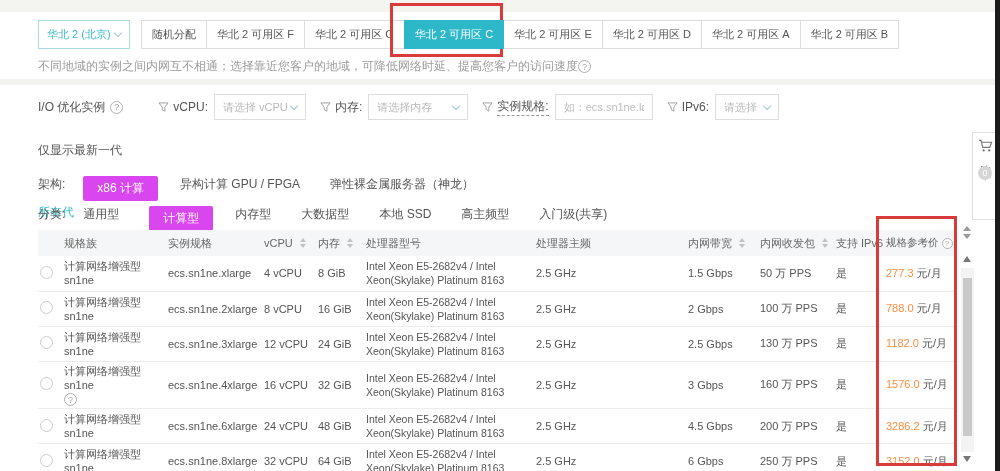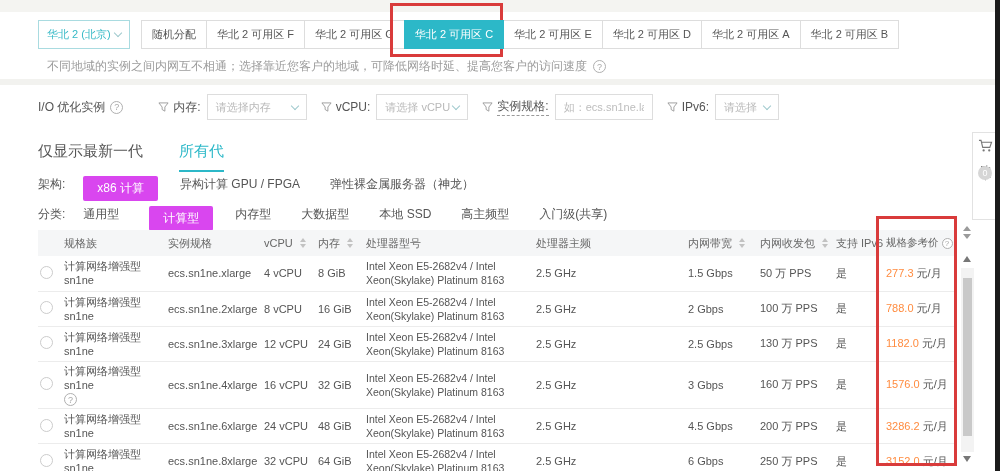--- a/index.html
+++ b/index.html
@@ -22,22 +22,22 @@
   .chev { width:6px; height:6px; border-right:1.5px solid #9fc9cd; border-bottom:1.5px solid #9fc9cd;
           transform:rotate(45deg); margin-top:-3px; }
   .zone-tabs { display:flex; }
   .ztab {
     padding:0 10px; display:flex; align-items:center; justify-content:center;
     border:1px solid #ddd; margin-left:-1px; font-size:11px; color:#555;
     background:#fff; cursor:pointer; white-space:nowrap;
   }
   .ztab.sel { background:#2cb8c8; border-color:#2cb8c8; color:#fff; position:relative; z-index:1; }
 
-  .note { position:absolute; left:47px; top:58px; font-size:12px; color:#9c9c9c;
-          display:flex; align-items:center; gap:6px; white-space:nowrap; }
+  .note { position:absolute; left:38px; top:58px; font-size:12px; color:#9c9c9c;
+          display:flex; align-items:center; gap:0; white-space:nowrap; }
 
   .help {
     display:inline-flex; width:13px; height:13px; border:1px solid #b0b0b0; border-radius:50%;
     color:#a8a8a8; font-size:9px; align-items:center; justify-content:center; flex:0 0 auto;
     background:#fff;
   }
 
   
   .filter-row { position:absolute; left:38px; top:93px; height:28px; display:flex; align-items:center; font-size:12px; }
   .io-label { display:flex; align-items:center; gap:5px; margin-right:35px; color:#555; }
@@ -46,21 +46,21 @@
   .flabel.dashed { border-bottom:1px dashed #999; }
   .fselect {
     height:26px; border:1px solid #ddd; display:flex; align-items:center; justify-content:space-between;
     padding:0 8px; font-size:11px; color:#b9b9b9; background:#fff; cursor:pointer;
   }
   .w92{width:92px}.w100{width:100px}.w64{width:64px}
   .finput { width:98px; height:26px; border:1px solid #ddd; padding:0 8px; font-size:11px; color:#555; }
   .finput::placeholder { color:#bdbdbd; }
 
   
-  .gen-tabs { position:absolute; left:38px; top:142px; display:flex; gap:36px; font-size:15px; }
+  .gen-tabs { position:absolute; left:38px; top:142px; display:flex; gap:36px; font-size:12px;flex-direction:column; }
   .gtab { padding-bottom:9px; color:#555; cursor:pointer; }
   .gtab.active { color:#2cb8c8; border-bottom:2px solid #2cb8c8; }
 
   
   .opt-row { position:absolute; left:38px; display:flex; font-size:12px; }
   .arch-row { top:176px; }
   .cat-row  { top:206px; }
   .opt-row .rlabel { margin-right:18px; color:#555; }
   .opt-item { margin-right:30px; color:#555; cursor:pointer; white-space:nowrap; }
   .opt-item.pill { background:#d946ef; color:#fff; padding:4px 14px; border-radius:2px; margin-right:22px; }
@@ -146,34 +146,34 @@
   <div class="filter-row">
     <div class="io-label">
       <span>I/O 优化实例</span>
       <span class="help">?</span>
     </div>
 
     <div class="fgroup">
       <svg width="11" height="11" viewBox="0 0 12 12">
           <path d="M1 1h10L7.5 5.5V10L4.5 8.2V5.5z" fill="none" stroke="#999" stroke-width="1"></path>
         </svg>
-      <span class="flabel">内存:</span>
-      <div class="fselect w100">
-        <span>请选择内存</span>
+      <span class="flabel">vCPU:</span>
+      <div class="fselect w92">
+        <span>请选择 vCPU</span>
         <i class="chev"></i>
       </div>
     </div>
 
     <div class="fgroup">
       <svg width="11" height="11" viewBox="0 0 12 12">
           <path d="M1 1h10L7.5 5.5V10L4.5 8.2V5.5z" fill="none" stroke="#999" stroke-width="1"></path>
         </svg>
-      <span class="flabel">vCPU:</span>
-      <div class="fselect w92">
-        <span>请选择 vCPU</span>
+      <span class="flabel">内存:</span>
+      <div class="fselect w100">
+        <span>请选择内存</span>
         <i class="chev"></i>
       </div>
     </div>
 
     <div class="fgroup">
       <svg width="11" height="11" viewBox="0 0 12 12">
           <path d="M1 1h10L7.5 5.5V10L4.5 8.2V5.5z" fill="none" stroke="#999" stroke-width="1"></path>
         </svg>
       <span class="flabel dashed">实例规格:</span>
       <input class="finput" type="text" placeholder="如：ecs.sn1ne.large" style="">

